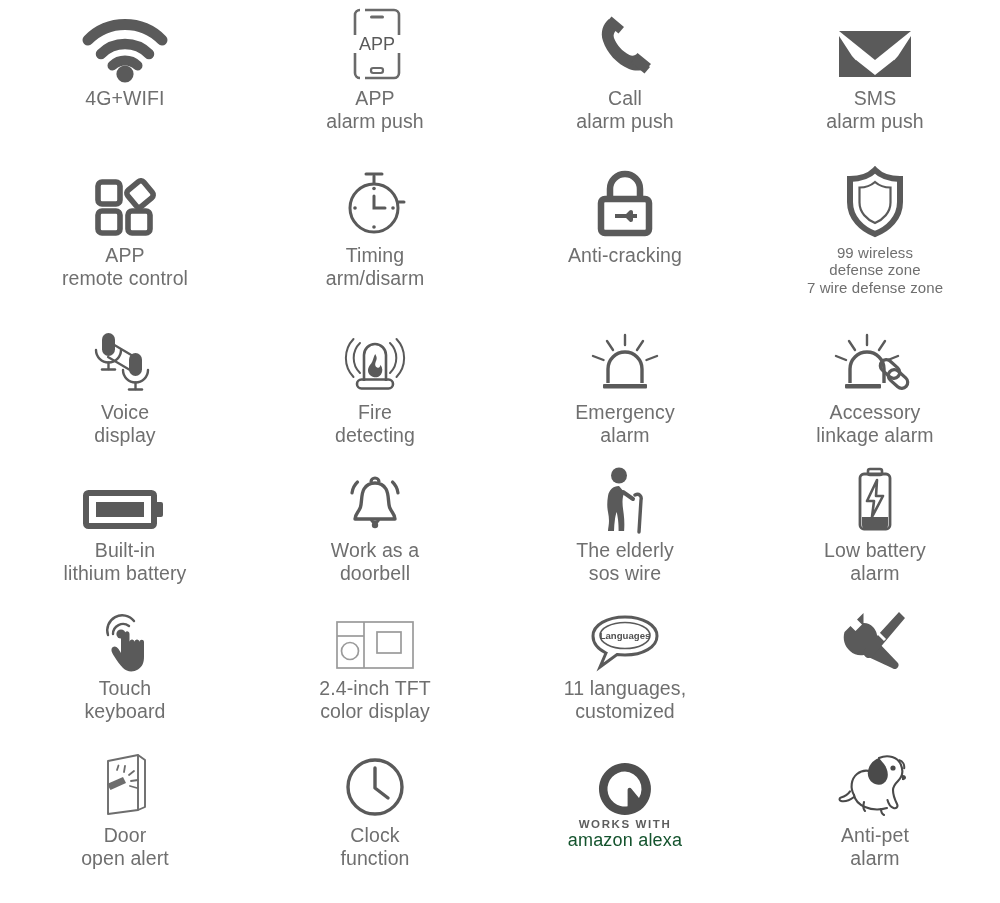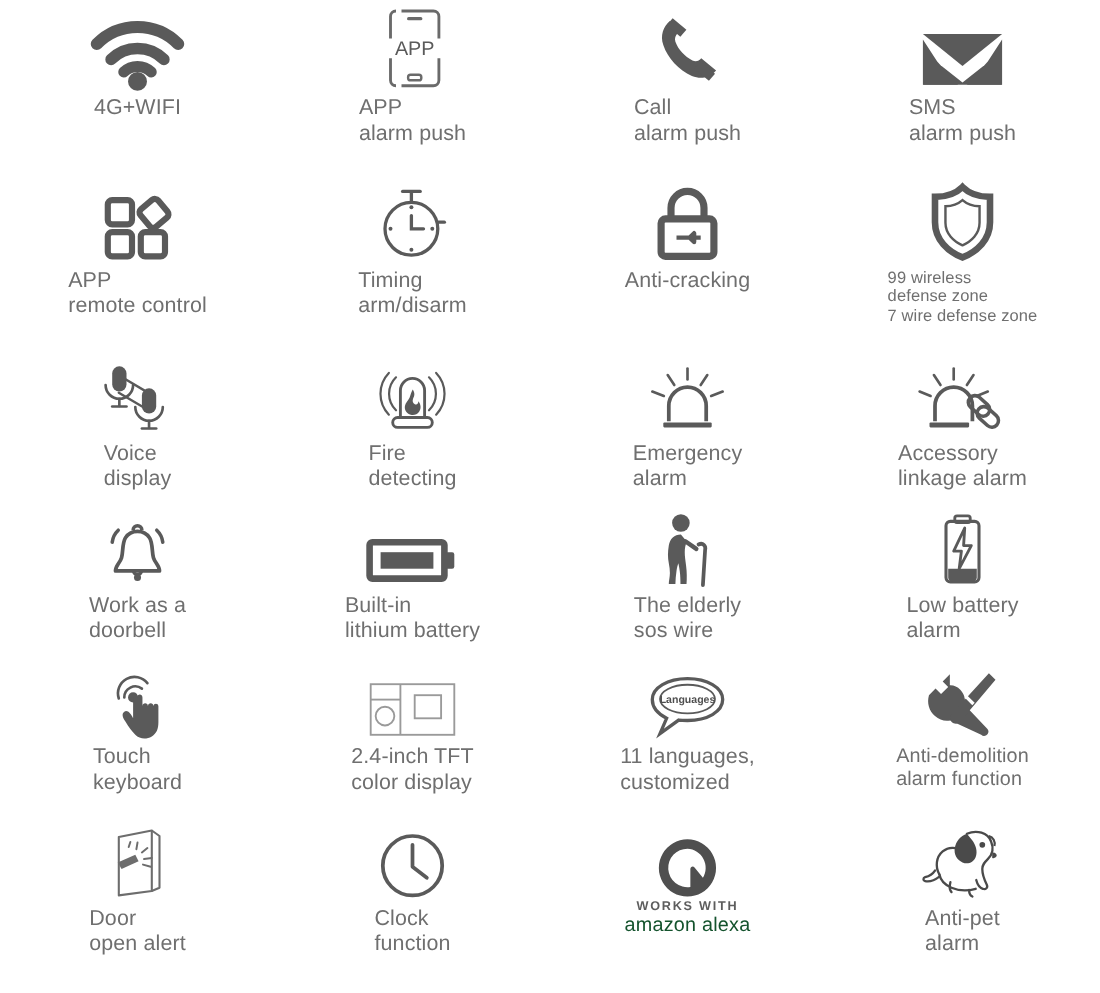--- a/index.html
+++ b/index.html
@@ -27,20 +27,21 @@
   .icon{
     display:flex;
     align-items:flex-end;
     justify-content:center;
     height:78px;
     width:110px;
   }
   .icon svg{display:block;overflow:visible;}
   .label{
     margin-top:6px;
+    text-align:center;
     color:#6f6f6f;
     font-size:19.5px;
     line-height:1.16;
     letter-spacing:.1px;
     white-space:nowrap;
   }
   .label .ln{display:block;}
   .label.small .ln{font-size:18px;}
   .label.tiny .ln{font-size:15px;}
 
@@ -293,20 +294,34 @@
         <rect x="10" y="51" width="36" height="4.6" rx="1" fill="#5a5a5a"></rect>
         <g fill="none" stroke="#5a5a5a" stroke-width="3.2" stroke-linejoin="round">
           <rect x="44" y="30" width="22" height="12" rx="6" transform="rotate(42 55 36)"></rect>
           <rect x="52" y="40" width="22" height="12" rx="6" transform="rotate(42 63 46)"></rect>
         </g>
       </svg>
     </div>
     <div class="label">
       <span class="ln">Accessory</span>
       <span class="ln">linkage alarm</span>
+    </div>
+  </div>
+
+  <div class="cell r4">
+    <div class="icon">
+      <svg width="84" height="48" viewBox="0 0 84 48">
+        <rect x="3" y="8" width="68" height="33" rx="2.5" fill="none" stroke="#5a5a5a" stroke-width="6"></rect>
+        <rect x="13" y="17" width="48" height="15" fill="#5a5a5a"></rect>
+        <rect x="72" y="17" width="8" height="15" rx="2" fill="#5a5a5a"></rect>
+      </svg>
+    </div>
+    <div class="label">
+      <span class="ln">Built-in</span>
+      <span class="ln">lithium battery</span>
     </div>
   </div>
 
   <div class="cell r4">
     <div class="icon">
       <svg width="68" height="62" viewBox="0 0 68 62">
         <path d="M14 48 c0 -5 4 -7 5.5 -12 c1.5 -5 0.5 -13 3.5 -18 c2.4 -4 6 -6 11 -6 c5 0 8.6 2 11 6 c3 5 2 13 3.5 18 c1.5 5 5.5 7 5.5 12 Z" fill="none" stroke="#5a5a5a" stroke-width="3.4" stroke-linejoin="round"></path>
         <path d="M30 11 a4 4 0 0 1 8 0" fill="none" stroke="#5a5a5a" stroke-width="3.2"></path>
         <path d="M30.5 48 a3.5 3.5 0 0 0 7 0" fill="none" stroke="#5a5a5a" stroke-width="3.2"></path>
         <circle cx="34" cy="54" r="3.2" fill="#5a5a5a"></circle>
@@ -317,34 +332,20 @@
       </svg>
     </div>
     <div class="label">
       <span class="ln">Work as a</span>
       <span class="ln">doorbell</span>
     </div>
   </div>
 
   <div class="cell r4">
     <div class="icon">
-      <svg width="84" height="48" viewBox="0 0 84 48">
-        <rect x="3" y="8" width="68" height="33" rx="2.5" fill="none" stroke="#5a5a5a" stroke-width="6"></rect>
-        <rect x="13" y="17" width="48" height="15" fill="#5a5a5a"></rect>
-        <rect x="72" y="17" width="8" height="15" rx="2" fill="#5a5a5a"></rect>
-      </svg>
-    </div>
-    <div class="label">
-      <span class="ln">Built-in</span>
-      <span class="ln">lithium battery</span>
-    </div>
-  </div>
-
-  <div class="cell r4">
-    <div class="icon">
       <svg width="56" height="66" viewBox="0 0 56 66">
         <circle cx="22" cy="8.5" r="8" fill="#5a5a5a"></circle>
         <path d="M22 19 c-6 0 -10 4 -11 10 c-1 6 -1 11 0 16 c0.6 3 1 6 1 9 c0 4 -1 7 -1 10 h6 c0 -4 0.5 -8 1 -12 c0.4 -3 1 -5 1.6 -7 c0.6 2 1 4.6 1.4 7.5 c0.5 4 0.6 8 0.6 11.5 h5.5 c0.4 -5 0.4 -11 -0.4 -17 c-0.6 -4.6 -1.2 -8 -1.2 -12 c0 -4 0.6 -7 2 -9.6" fill="#5a5a5a"></path>
         <path d="M26 25 L36 32" fill="none" stroke="#5a5a5a" stroke-width="4" stroke-linecap="round"></path>
         <path d="M38 28 c4 -2 7 1 6 5 l-2 32" fill="none" stroke="#5a5a5a" stroke-width="3.4" stroke-linecap="round"></path>
       </svg>
     </div>
     <div class="label">
       <span class="ln">The elderly</span>
       <span class="ln">sos wire</span>
@@ -417,24 +418,20 @@
 
   <div class="cell r5">
     <div class="icon">
       <svg width="66" height="62" viewBox="0 0 66 62">
         <g fill="#5a5a5a">
           <path d="M21.5 4 L15 10.5 L20 15.5 L13.5 22 L8.5 17 L2.5 23 c-2 7 0 14 5.5 19 c4 3.7 9 5 14 4 L50 59 c3.5 3.5 9 -2 5.5 -5.5 L35 32 c1 -5 -0.3 -10 -4 -14 c-2.6 -2.6 -6 -4.2 -9.5 -4 Z"></path>
           <path d="M57 3 L63 9 L31 47 c-2 2.4 -5.6 2.6 -7.8 0.4 c-2.2 -2.2 -2 -5.8 0.4 -7.8 Z"></path>
         </g>
         <path d="M36 24 L43 31" stroke="#ffffff" stroke-width="3"></path>
       </svg>
-    </div>
-    <div class="label small">
-      <span class="ln">Anti-demolition</span>
-      <span class="ln">alarm function</span>
     </div>
   </div>
 
   <div class="cell r6">
     <div class="icon">
       <svg width="60" height="66" viewBox="0 0 60 66">
         <g fill="none" stroke="#6d6d6d" stroke-width="1.9" stroke-linejoin="round">
           <path d="M13 9 L43 3 V58 L13 62 Z"></path>
           <path d="M43 3 L50 8 V55 L43 58"></path>
         </g>

